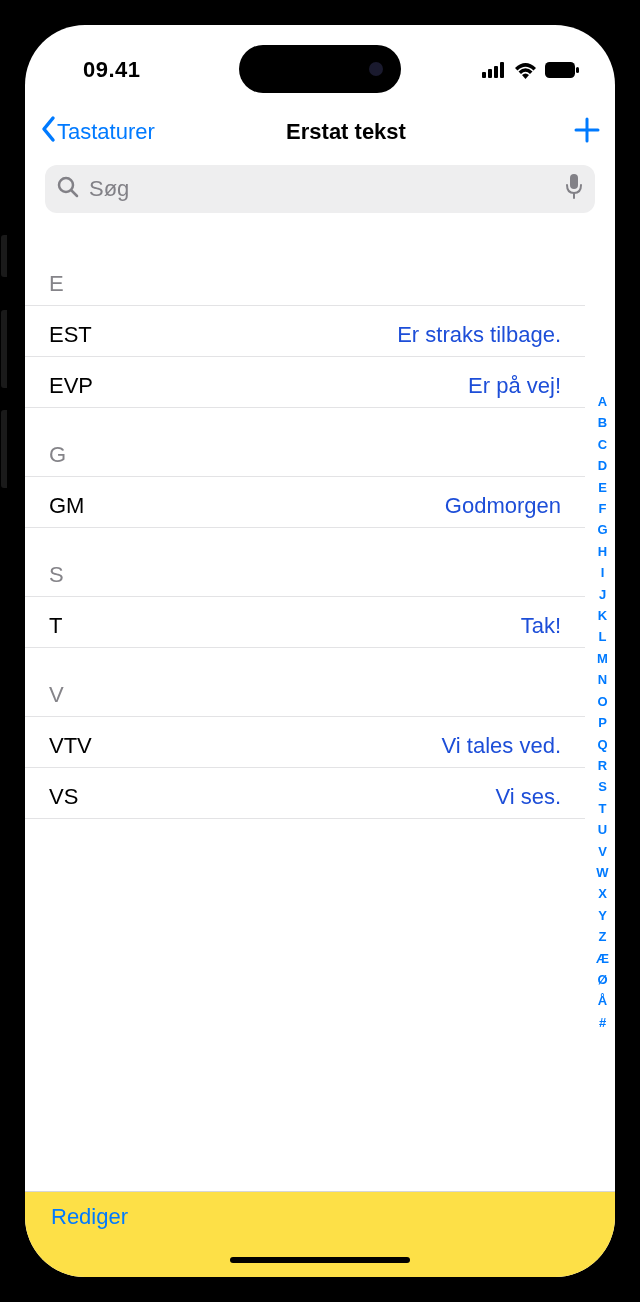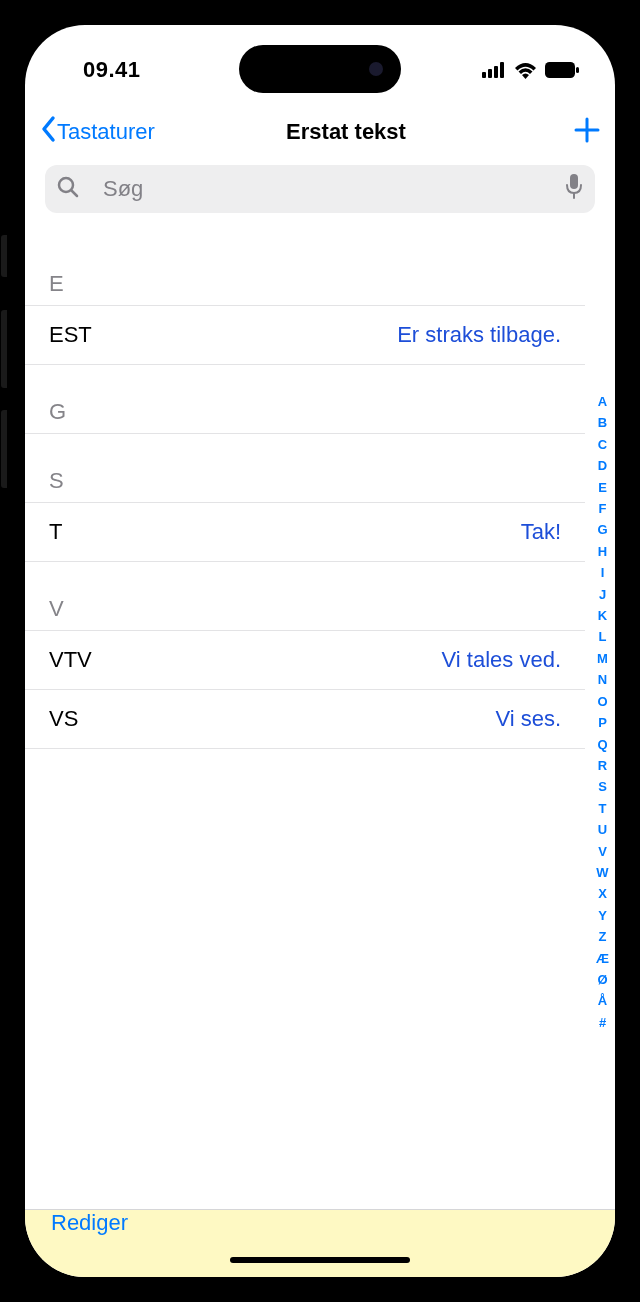--- a/index.html
+++ b/index.html
@@ -144,21 +144,21 @@
       padding: 4px;
     }
     .search-bar {
       margin: 4px 20px 10px 20px;
       background: #eeeeef;
       border-radius: 12px;
       height: 48px;
       display: flex;
       align-items: center;
       padding: 0 12px;
-      gap: 24px;
+      gap: 10px;
     }
     .search-icon {
       color: #828187;
     }
     .search-input {
       flex: 1;
       border: none;
       background: transparent;
       font-size: 22px;
       color: #828187;
@@ -185,21 +185,21 @@
       padding: 34px 24px 8px 24px;
       border-bottom: 1px solid #e3e3e5;
     }
     .section-header:first-child {
       padding-top: 48px;
     }
     .list-row {
       display: flex;
       justify-content: space-between;
       align-items: center;
-      padding: 16px 24px 16px 24px;
+      padding: 16px 24px 8px 24px;
       border-bottom: 1px solid #e3e3e5;
       cursor: pointer;
     }
     .shortcut {
       font-size: 22px;
       color: #000;
       font-weight: 400;
     }
     .phrase {
       font-size: 22px;
@@ -215,26 +215,26 @@
       font-size: 13px;
       font-weight: 600;
       color: #007aff;
       line-height: 21.4px;
       text-align: center;
     }
     .alpha-index span {
       cursor: pointer;
     }
     .toolbar {
-      height: 68px;
+      height: 86px;
       border-top: 1px solid #d6d6d8;
-      background: #fef9c3;
+      background: #fde047;
       display: flex;
       align-items: flex-start;
-      padding: 0 26px;
+      padding: 12px 26px;
     }
     .edit-button {
       color: #007aff;
       font-size: 22px;
       cursor: pointer;
     }
     .home-indicator {
       position: absolute;
       bottom: 14px;
       left: 50%;
@@ -317,21 +317,29 @@
       </span>
     </div>
 
     <div class="content">
       <div class="list-container" id="list-container">
           <div class="section-header">E</div>
           <div class="list-row">
             <span class="shortcut">EST</span>
             <span class="phrase">Er straks tilbage.</span>
           </div>
+          <div class="list-row">
+            <span class="shortcut">EVP</span>
+            <span class="phrase">Er på vej!</span>
+          </div>
           <div class="section-header">G</div>
+          <div class="list-row">
+            <span class="shortcut">GM</span>
+            <span class="phrase">Godmorgen</span>
+          </div>
           <div class="section-header">S</div>
           <div class="list-row">
             <span class="shortcut">T</span>
             <span class="phrase">Tak!</span>
           </div>
           <div class="section-header">V</div>
           <div class="list-row">
             <span class="shortcut">VTV</span>
             <span class="phrase">Vi tales ved.</span>
           </div>

